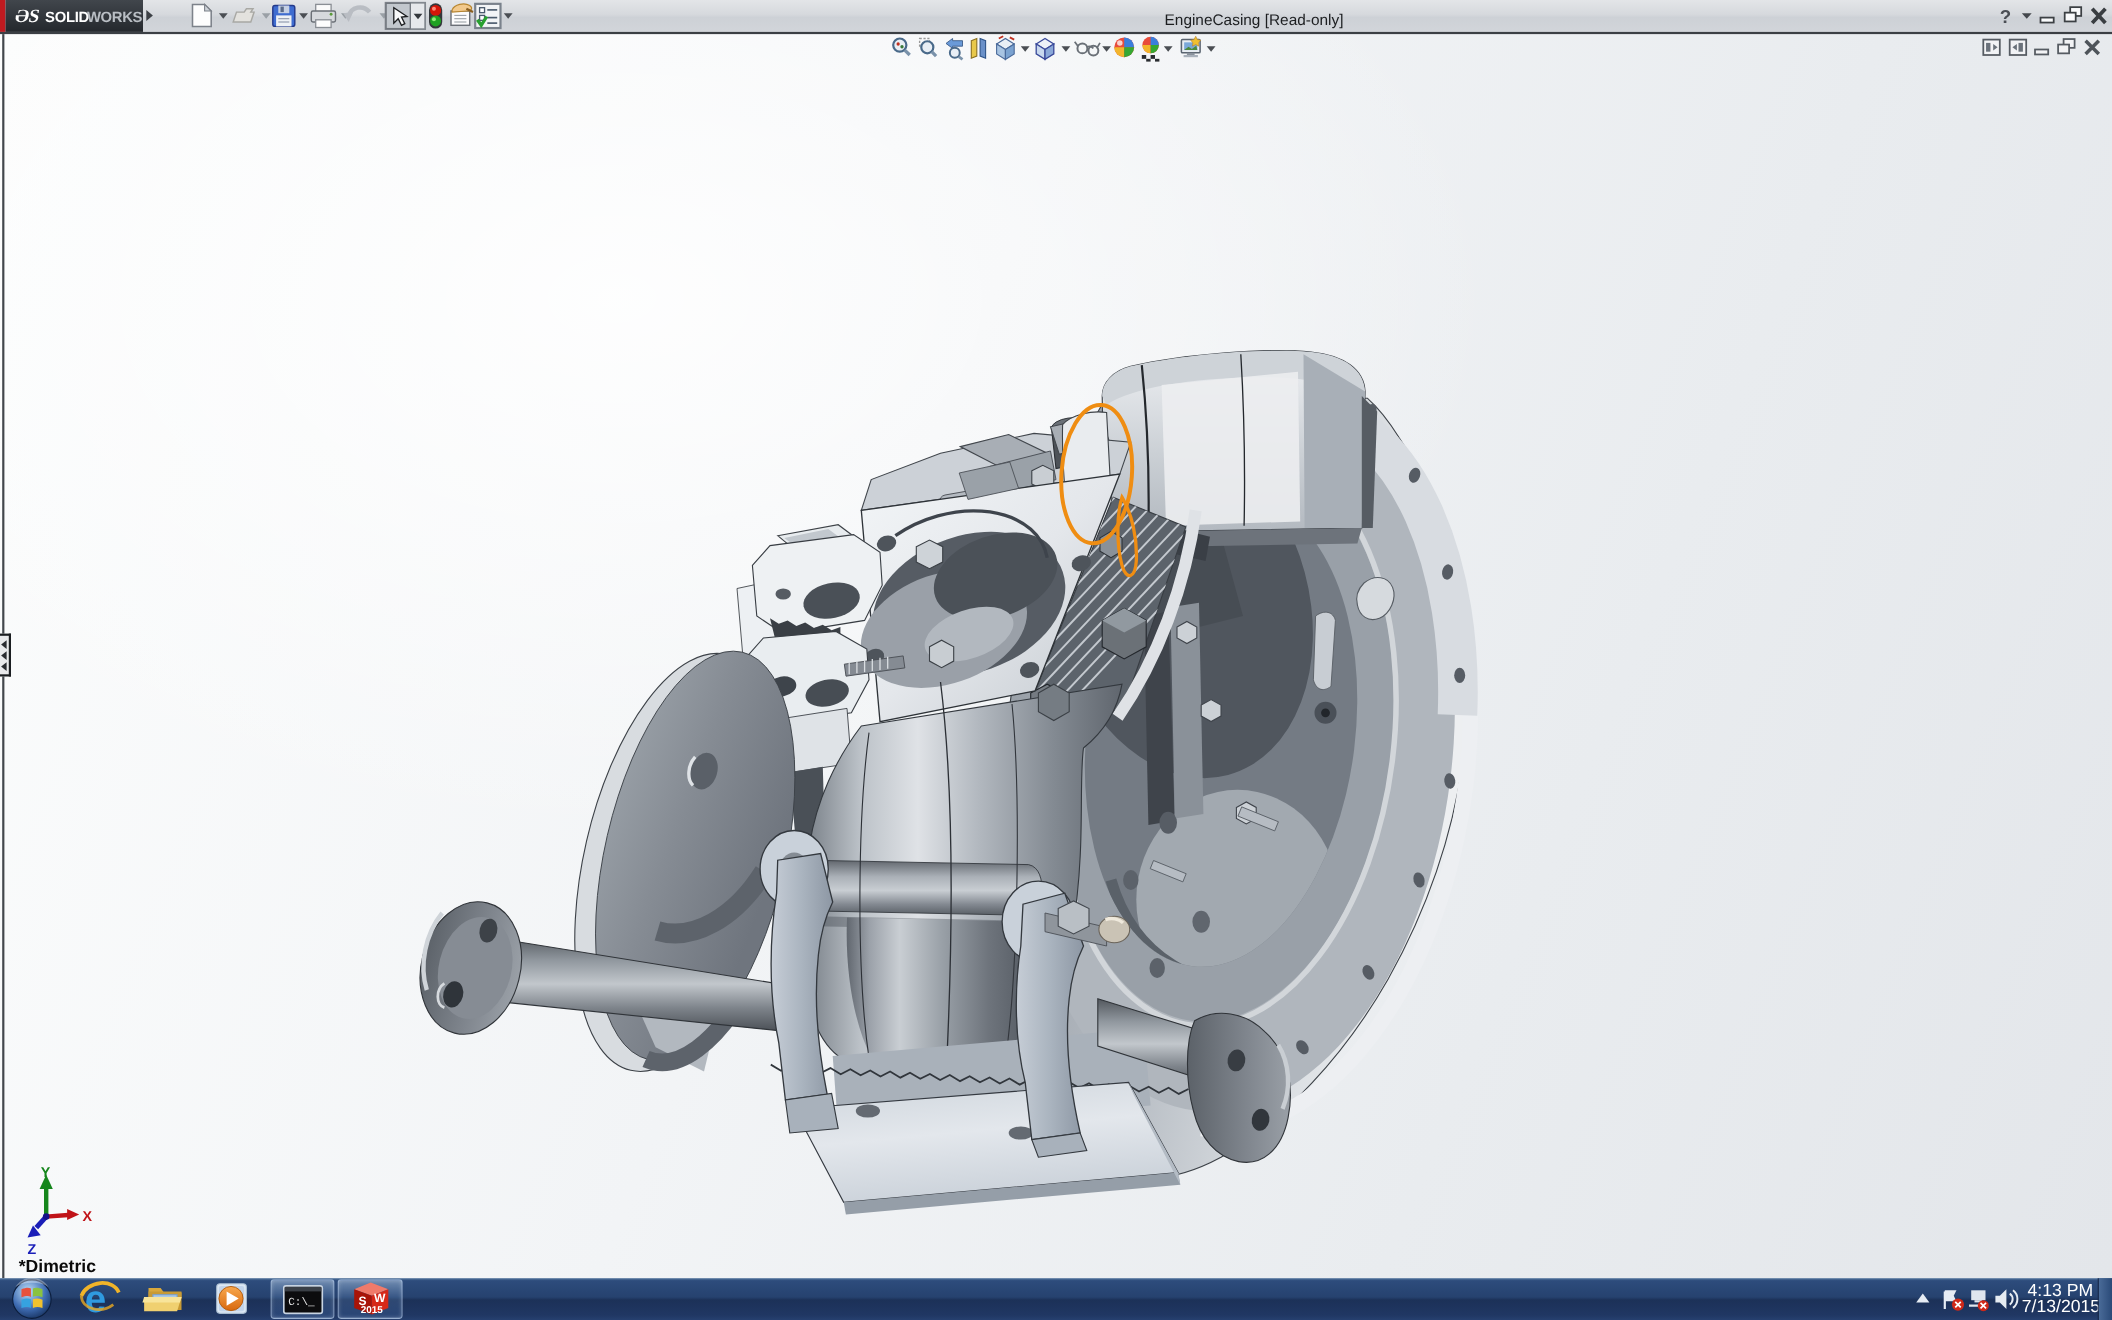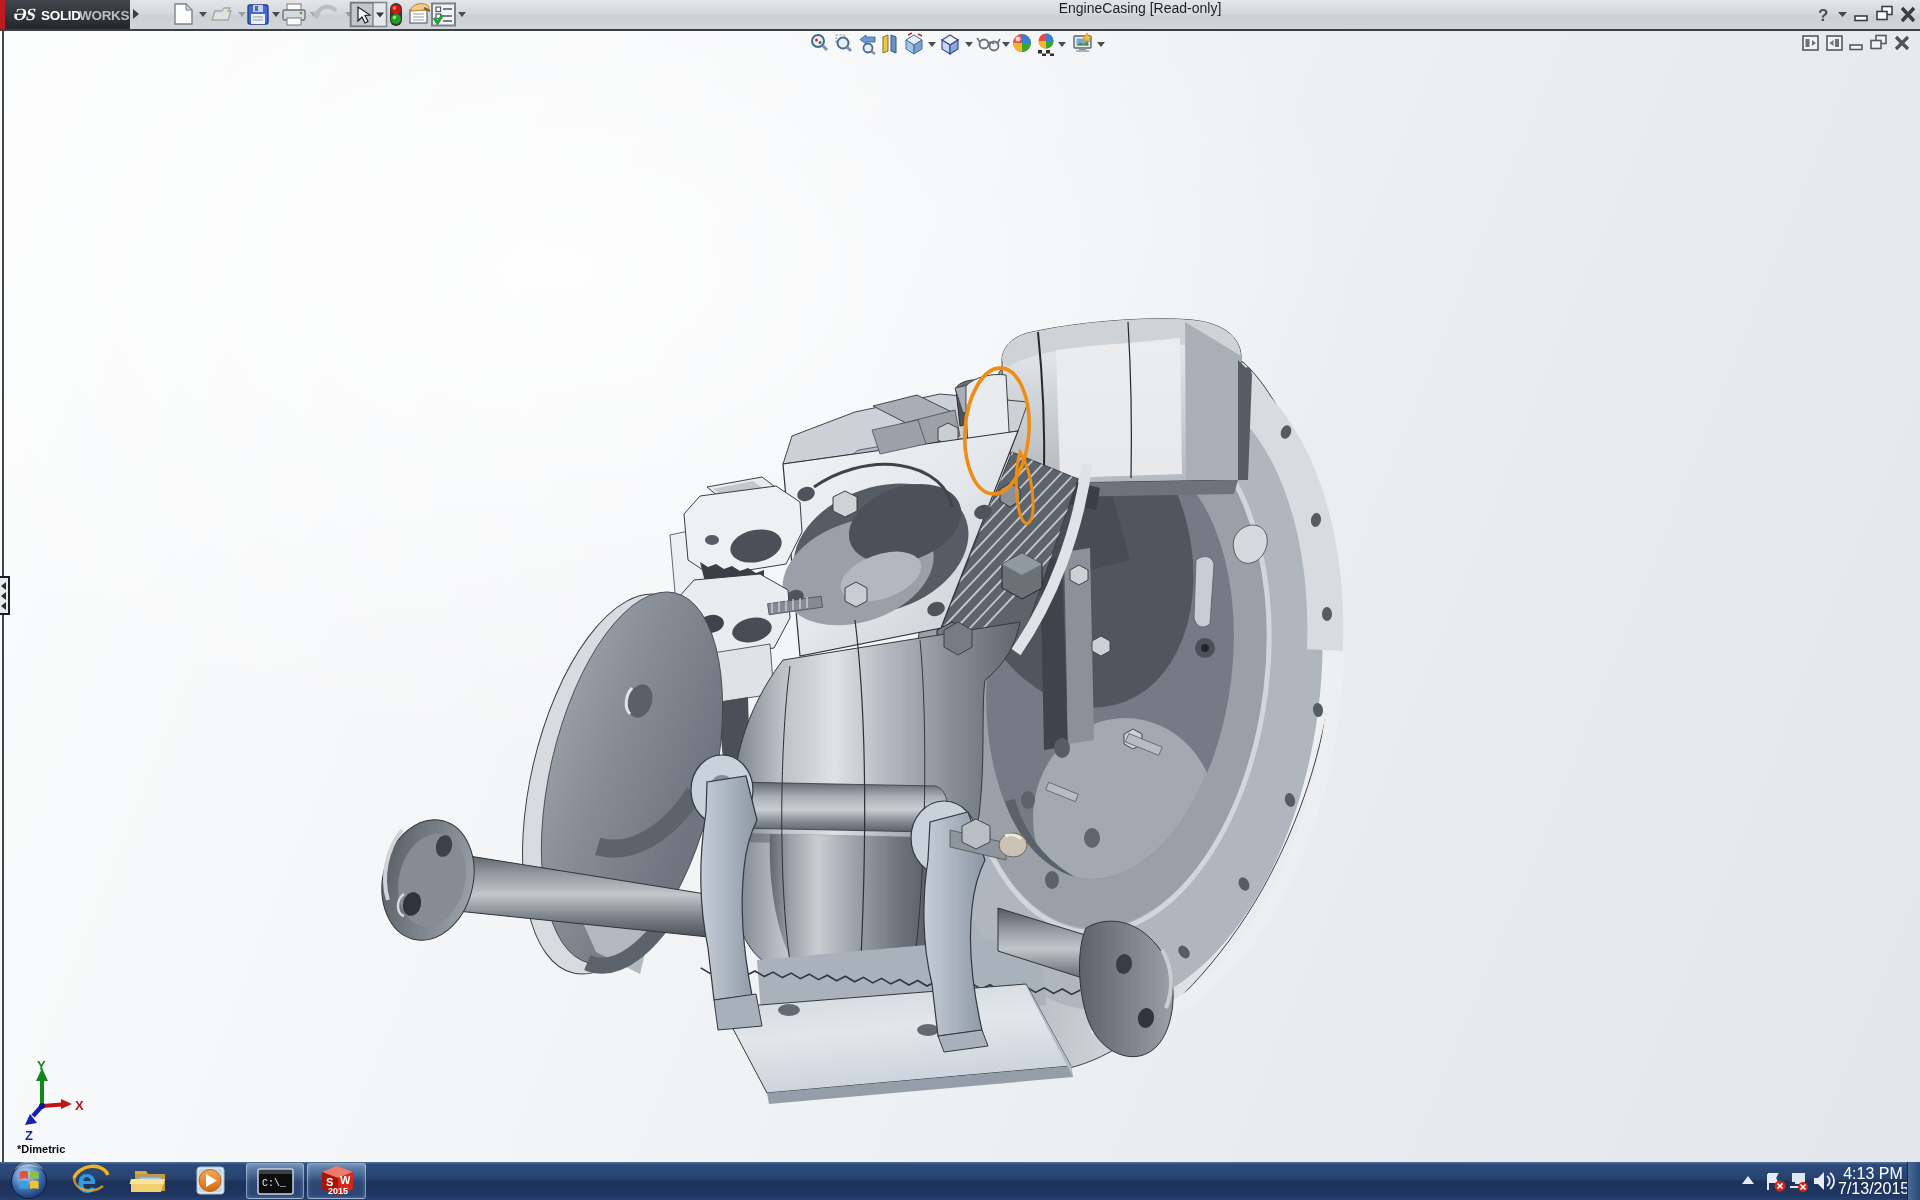--- a/index.html
+++ b/index.html
@@ -9,35 +9,35 @@
 
   
   #titlebar { position:absolute; left:0; top:0; width:1920px; height:29px;
     background:linear-gradient(#e3e5e8 0%, #d6d9dd 45%, #cdd1d6 55%, #d2d5da 100%); }
   #redstrip { position:absolute; left:0; top:0; width:5px; height:29px; background:#c01a20; }
   #logoblock { position:absolute; left:5px; top:0; width:125px; height:29px;
     background:linear-gradient(#41464c, #24282d); color:#fff; }
 
   #logoarrow { position:absolute; left:133px; top:9px; width:0; height:0;
     border-left:6px solid #3c4045; border-top:5px solid transparent; border-bottom:5px solid transparent; }
-  #title { position:absolute; left:960px; top:0; width:360px; text-align:center;
+  #title { position:absolute; left:960px; top:10px; width:360px; text-align:center;
     font-size:14px; color:#1c1e20; }
   #darkline { position:absolute; left:0; top:29px; width:1920px; height:2px; background:#3b3f44; }
 
   
   #viewport { position:absolute; left:0; top:31px; width:1920px; height:1131px;
     background:
       radial-gradient(ellipse 1300px 800px at 560px 240px, rgba(255,255,255,0.85) 0%, rgba(255,255,255,0) 62%),
       linear-gradient(112deg, #fcfdfd 0%, #f2f4f6 42%, #e9ecef 72%, #e3e6ea 100%);
   }
   #leftborder { position:absolute; left:2px; top:31px; width:2px; height:1131px; background:#43474c; }
   #lefttab { position:absolute; left:0px; top:576px; width:10px; height:39px; background:#e9eaec; border:2px solid #1b1e21; border-left:none; }
   .ltri { position:absolute; width:0; height:0; border-right:5px solid #2a2d31; border-top:4px solid transparent; border-bottom:4px solid transparent; left:1px; }
 
-  #dimetric { position:absolute; left:17px; top:1143px; font-size:11px; font-weight:bold; color:#0a0a0a; }
+  #dimetric { position:absolute; left:17px; top:1143px; font-size:16px; font-weight:bold; color:#0a0a0a; }
 
   
   #taskbar { position:absolute; left:0; top:1162px; width:1920px; height:38px;
     background:linear-gradient(#55779f 0%, #2d4c7c 6%, #26426f 45%, #1c3158 52%, #203763 88%, #26406f 100%); }
   .tbtn { position:absolute; top:1163px; height:36px; border-radius:3px;
     background:linear-gradient(rgba(190,215,240,0.45), rgba(110,150,200,0.25) 45%, rgba(60,100,160,0.3)); 
     border:1px solid rgba(200,220,245,0.55); box-shadow:inset 0 0 4px rgba(255,255,255,0.25); }
   #tray { position:absolute; left:1838px; top:1166px; width:70px; color:#fff; font-size:16px; text-align:center; line-height:15px; }
   #showdesk { position:absolute; left:1907px; top:1162px; width:13px; height:38px;
     background:linear-gradient(90deg,#4a6b98,#2a4a78); border-left:1px solid #17294a; }

